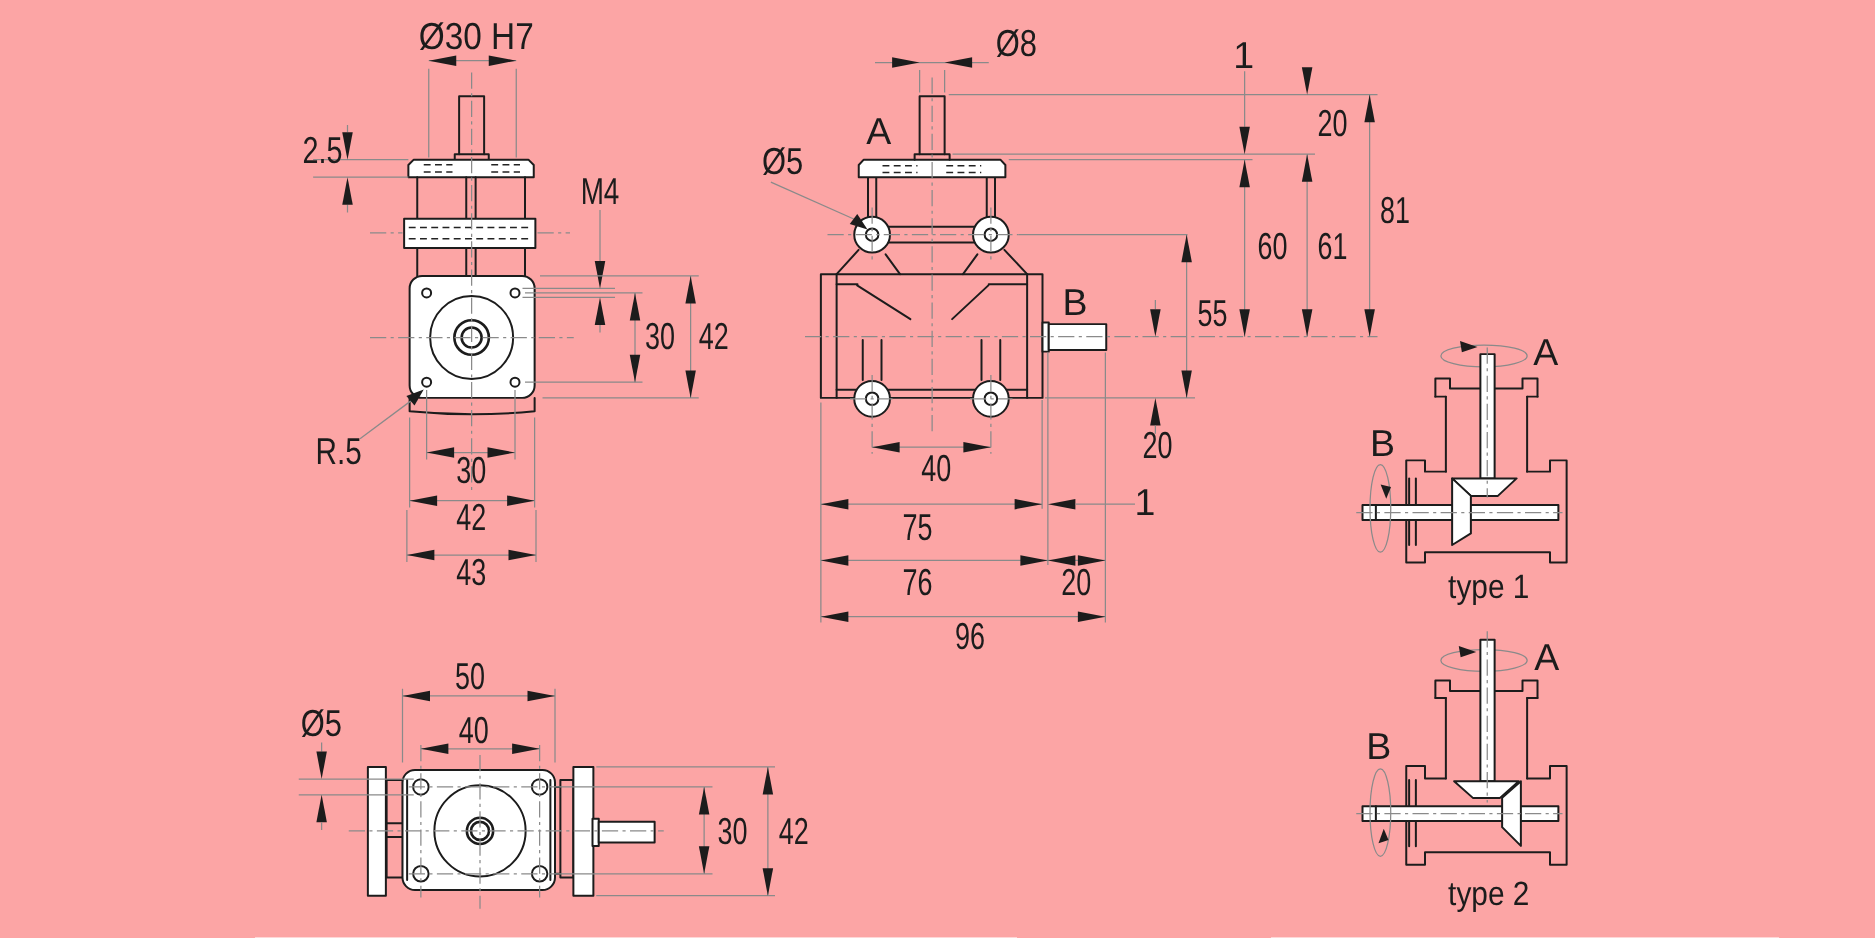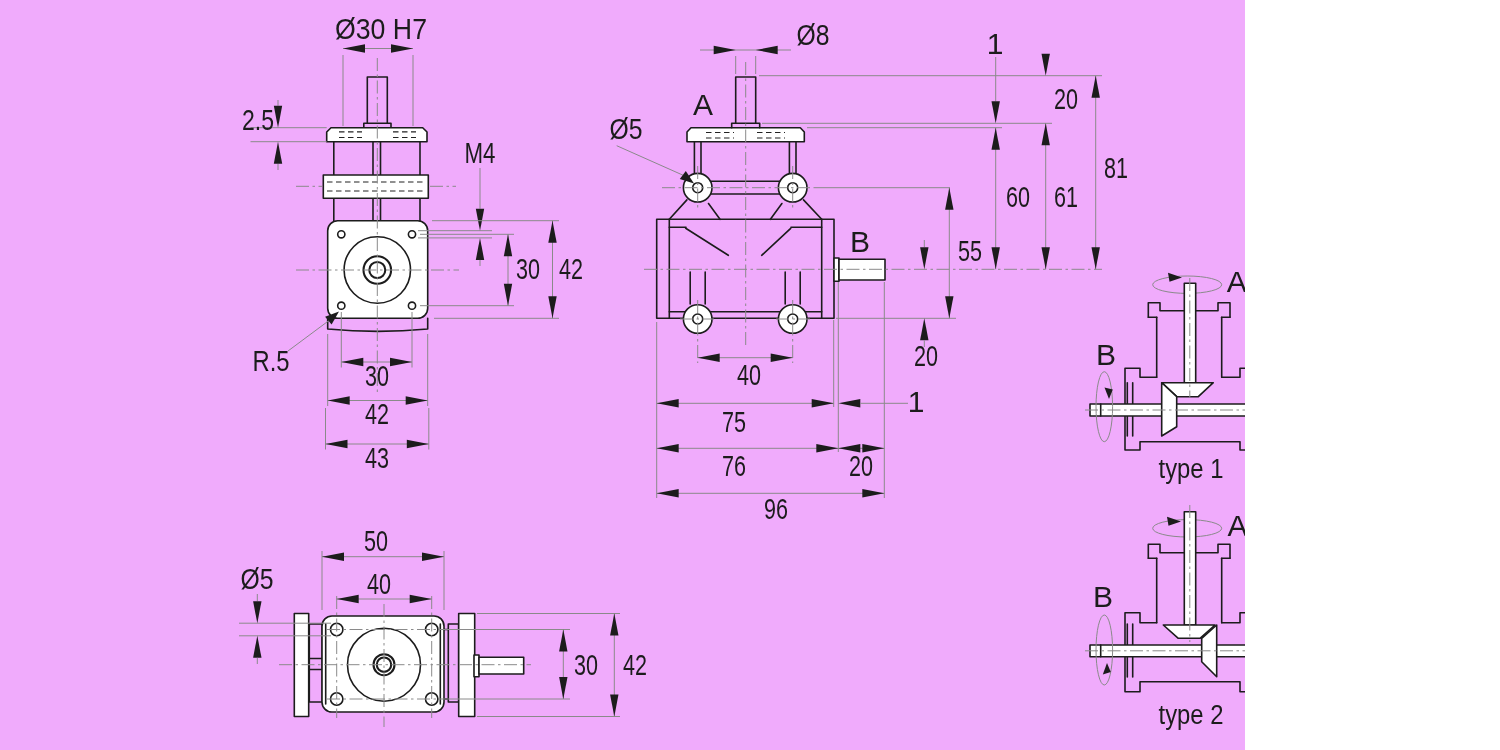--- a/index.html
+++ b/index.html
@@ -1,16 +1,16 @@
 <!DOCTYPE html>
 <html><head>
 <meta charset="utf-8">
 <style>
   html,body{margin:0;padding:0;background:#fff;}
-  .stage{position:relative;width:1245px;height:750px;background:#f0abfc;overflow:hidden;}
+  .stage{position:relative;width:1500px;height:750px;background:#fca5a5;overflow:hidden;}
   svg{display:block;}
   
   .o{fill:none;stroke:#1c1c1c;stroke-width:1.6;stroke-linejoin:round;stroke-linecap:round;}
   .ow{fill:#ffffff;stroke:#1c1c1c;stroke-width:1.6;stroke-linejoin:round;}
   .o2{fill:none;stroke:#1c1c1c;stroke-width:2.1;}
   
   .t{fill:none;stroke:#8a8a8a;stroke-width:1;}
   
   .cl{fill:none;stroke:#8a8a8a;stroke-width:1;stroke-dasharray:13 3.5 2.5 3.5;}
   

